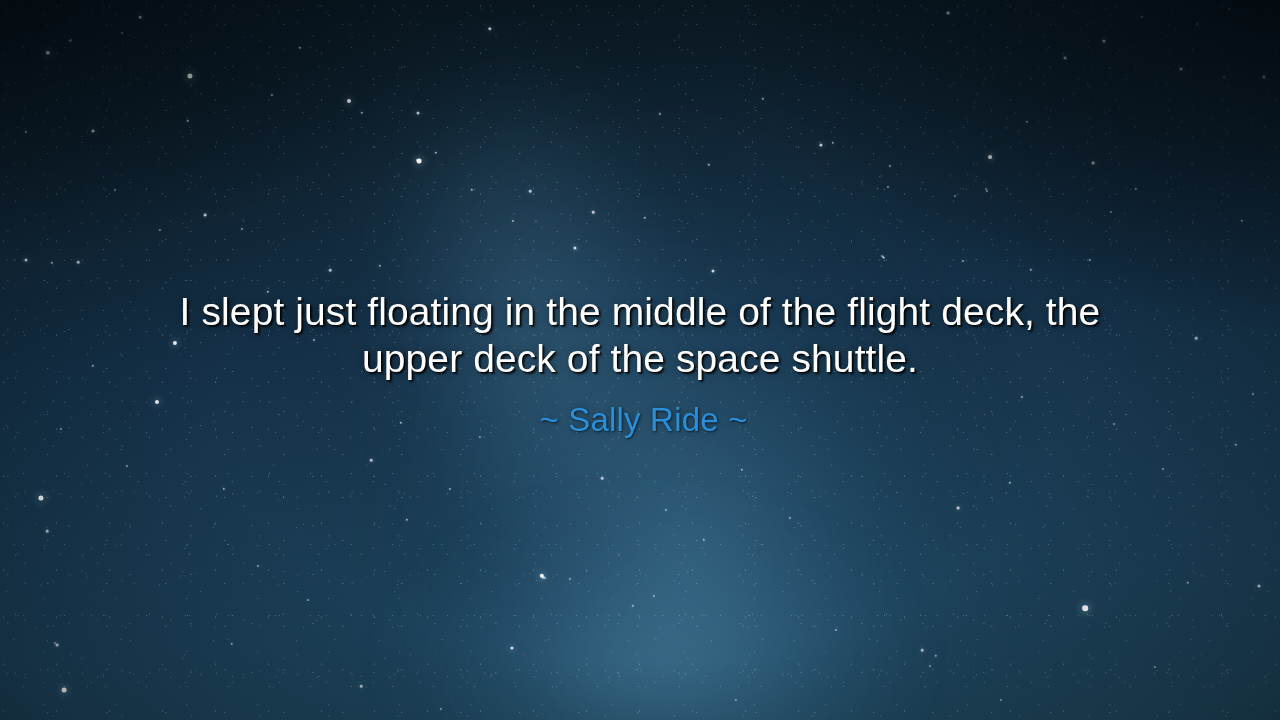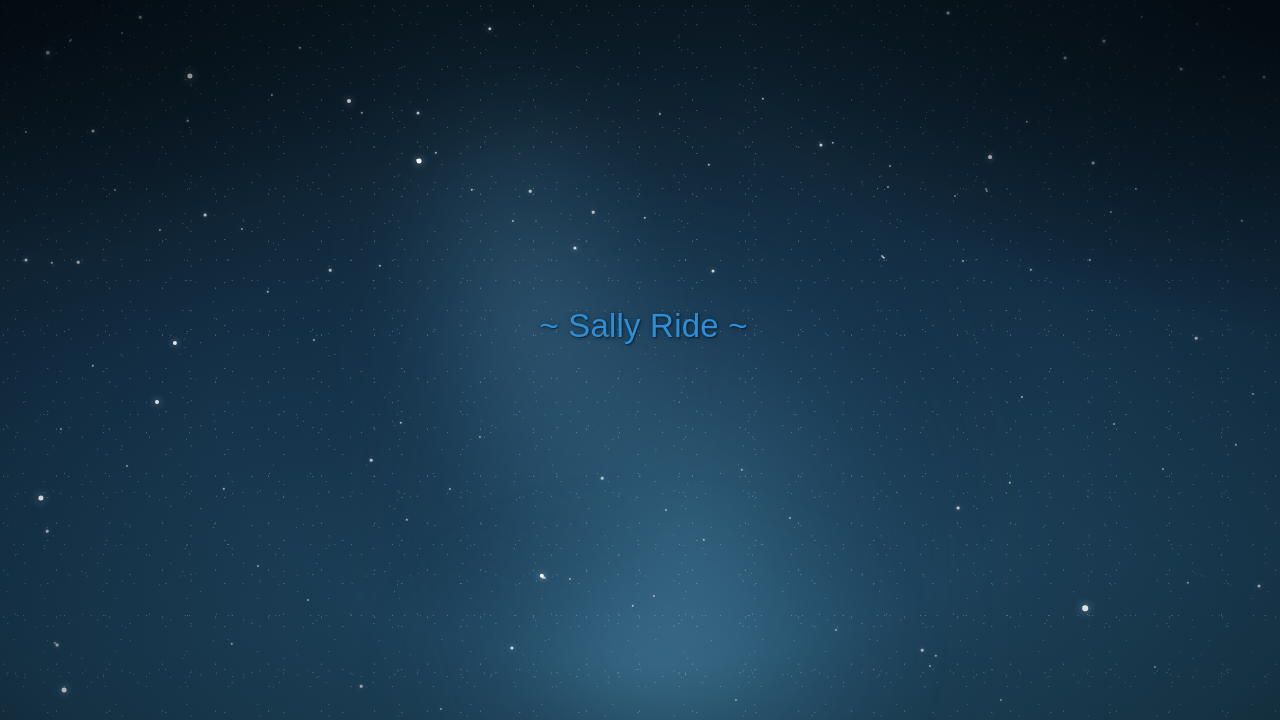--- a/index.html
+++ b/index.html
@@ -308,16 +308,17 @@
       <div class="star" style="left: 361px; top: 686px; width: 2.6px; height: 2.6px; opacity: 0.64; box-shadow: rgba(200, 228, 250, 0.19) 0px 0px 4.2px 0.9px;"></div>
       <div class="star" style="left: 441px; top: 709px; width: 2.2px; height: 2.2px; opacity: 0.5; box-shadow: rgba(200, 228, 250, 0.15) 0px 0px 3.5px 0.8px;"></div>
       <div class="star" style="left: 736px; top: 700px; width: 2.2px; height: 2.2px; opacity: 0.5; box-shadow: rgba(200, 228, 250, 0.15) 0px 0px 3.5px 0.8px;"></div>
       <div class="star" style="left: 1001px; top: 700px; width: 2.2px; height: 2.2px; opacity: 0.5; box-shadow: rgba(200, 228, 250, 0.15) 0px 0px 3.5px 0.8px;"></div>
     </div>
 
   <div class="vignette"></div>
   <div class="vignette-tr"></div>
 
   <div class="quote-block">
+    <span class="quote-text">I slept just floating in the middle of the flight deck, the upper deck of the space shuttle.</span>
     <span class="quote-author">~ Sally Ride ~</span>
   </div>
 
 </div>
 
 </body></html>

